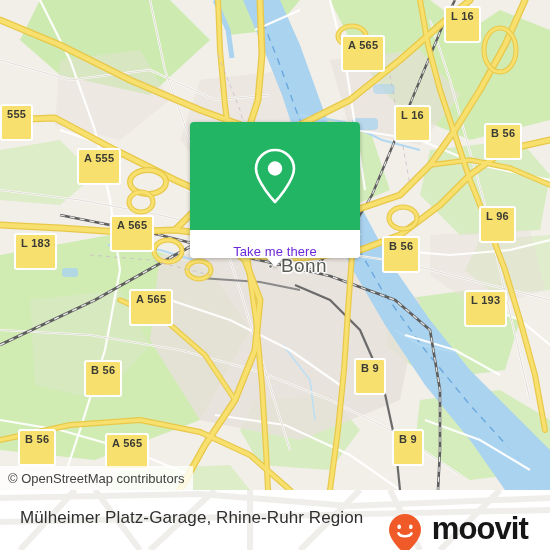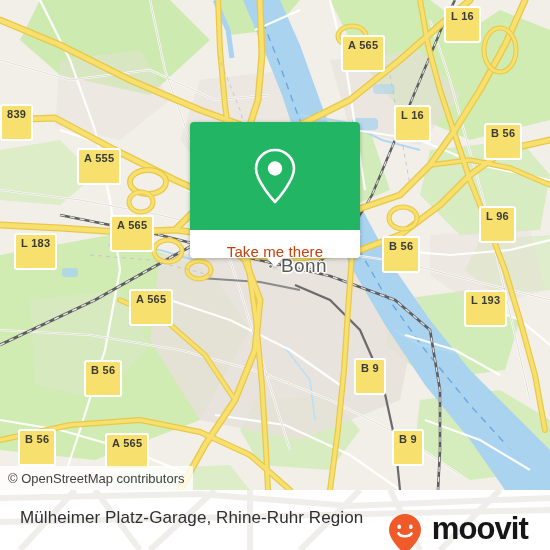--- a/index.html
+++ b/index.html
@@ -94,22 +94,22 @@
   #callout-bottom {
     height: 28px;
     background: #ffffff;
     border-radius: 0 0 4px 4px;
     display: flex;
     align-items: center;
     justify-content: center;
     position: relative;
   }
   #callout-label {
-    color: #c2410c;
-    font-size: 15px;
+    color: #6d28d9;
+    font-size: 13px;
     font-family: "Liberation Sans", sans-serif;
     letter-spacing: 0.1px;
     white-space: nowrap;
     margin-top: 15px;
   }
   #callout-tip {
     position: absolute;
     left: 50%;
     bottom: -9px;
     margin-left: -9px;
@@ -330,21 +330,21 @@
           <path d="M390,75 L400,130 L410,185"></path>
           <path d="M90,255 L150,260 L210,275"></path>
         </g>
       </g>
     </svg>
 
     <div class="place-dot" style="left:268px; top:264px;"></div>
     <div class="place-label" style="left:281px; top:255px;">Bonn</div>
 
     <div id="shield-layer">
-        <div class="shield" style="left: 0px; top: 104px;">839</div>
+        <div class="shield" style="left: 0px; top: 104px;">555</div>
         <div class="shield" style="left: 77px; top: 148px;">A 555</div>
         <div class="shield" style="left: 341px; top: 35px;">A 565</div>
         <div class="shield" style="left: 444px; top: 6px;">L 16</div>
         <div class="shield" style="left: 394px; top: 105px;">L 16</div>
         <div class="shield" style="left: 484px; top: 123px;">B 56</div>
         <div class="shield" style="left: 110px; top: 215px;">A 565</div>
         <div class="shield" style="left: 14px; top: 233px;">L 183</div>
         <div class="shield" style="left: 479px; top: 206px;">L 96</div>
         <div class="shield" style="left: 382px; top: 236px;">B 56</div>
         <div class="shield" style="left: 129px; top: 289px;">A 565</div>

